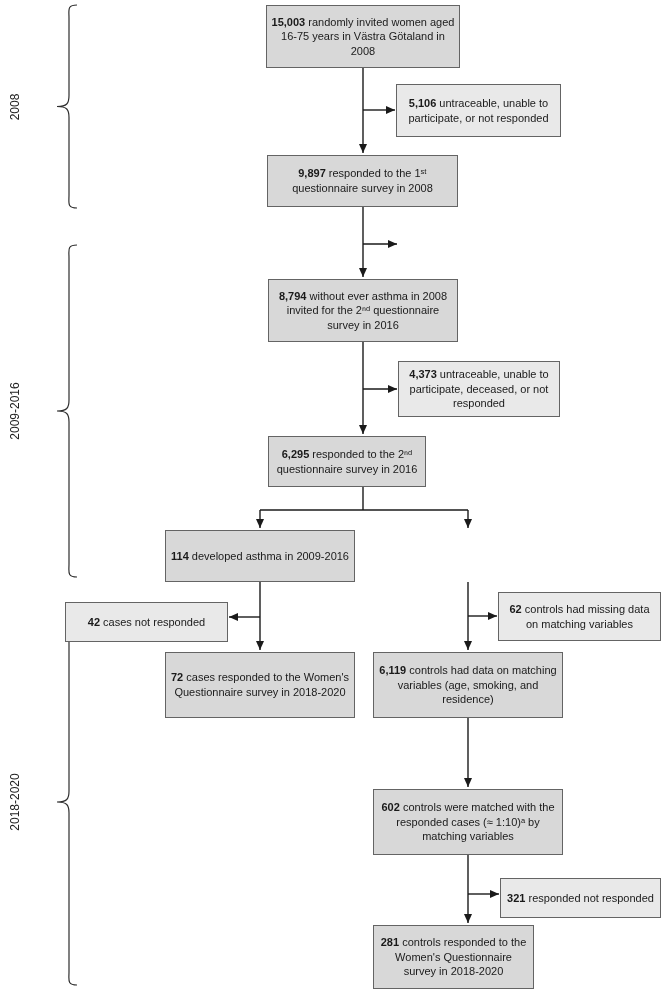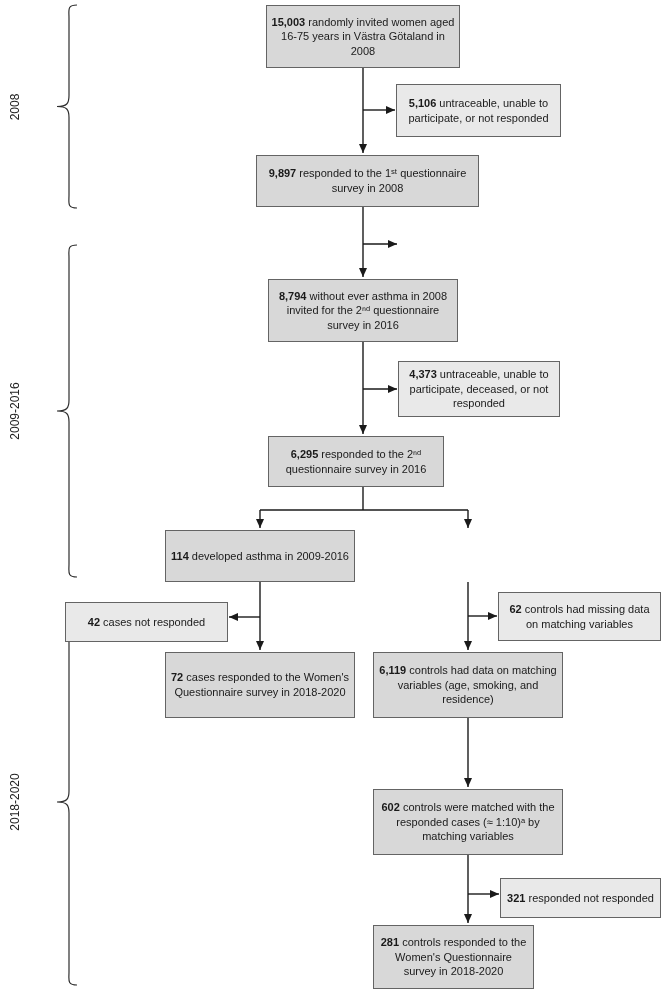--- a/index.html
+++ b/index.html
@@ -69,34 +69,34 @@
   <div class="era-label" style="left:-14px;top:795px">2018-2020</div>
 
   <div class="box main" style="left:266px;top:5px;width:194px;height:63px">
     <div><b class="num">15,003</b> <span>randomly invited women aged 16-75 years in Västra Götaland in 2008</span></div>
   </div>
 
   <div class="box side" style="left:396px;top:84px;width:165px;height:53px">
     <div><b class="num">5,106</b> <span>untraceable, unable to participate, or not responded</span></div>
   </div>
 
-  <div class="box main" style="left:256px;top:155px;width:223px;height:52px">
+  <div class="box main" style="left:267px;top:155px;width:191px;height:52px">
     <div><b class="num">9,897</b> <span>responded to the 1ˢᵗ questionnaire survey in 2008</span></div>
   </div>
 
 
   <div class="box main" style="left:268px;top:279px;width:190px;height:63px">
     <div><b class="num">8,794</b> <span>without ever asthma in 2008 invited for the 2ⁿᵈ questionnaire survey in 2016</span></div>
   </div>
 
   <div class="box side" style="left:398px;top:361px;width:162px;height:56px">
     <div><b class="num">4,373</b> <span>untraceable, unable to participate, deceased, or not responded</span></div>
   </div>
 
-  <div class="box main" style="left:268px;top:436px;width:176px;height:51px">
+  <div class="box main" style="left:268px;top:436px;width:158px;height:51px">
     <div><b class="num">6,295</b> <span>responded to the 2ⁿᵈ questionnaire survey in 2016</span></div>
   </div>
 
   <div class="box main" style="left:165px;top:530px;width:190px;height:52px">
     <div><b class="num">114</b> <span>developed asthma in 2009-2016</span></div>
   </div>
 
 
   <div class="box side" style="left:65px;top:602px;width:163px;height:31px">
     <div><b class="num">42</b> <span>cases not responded</span></div>

